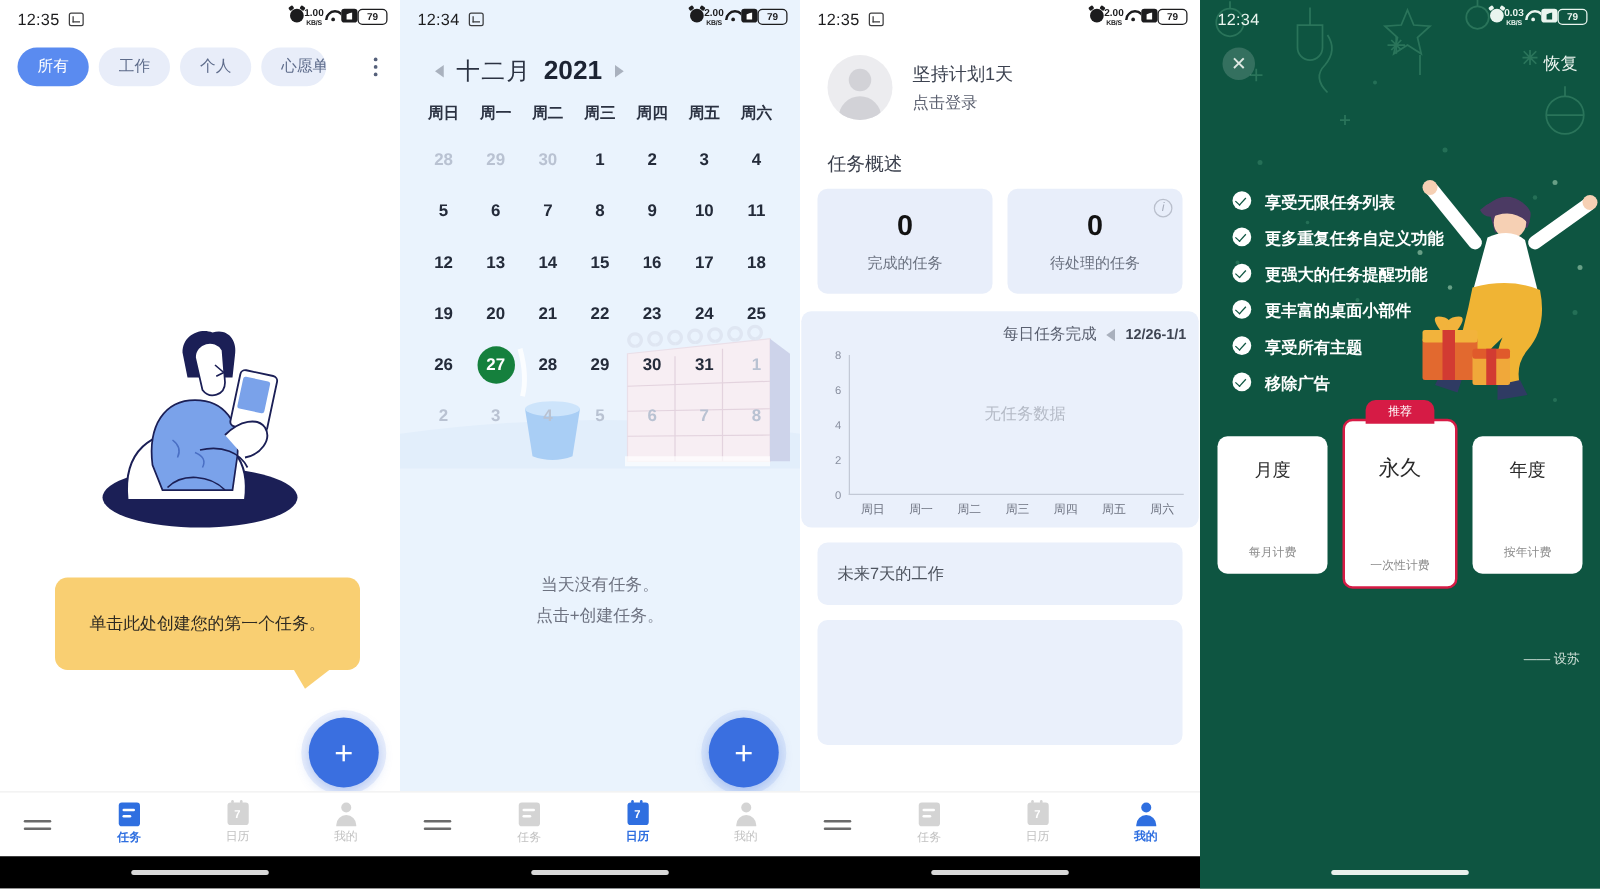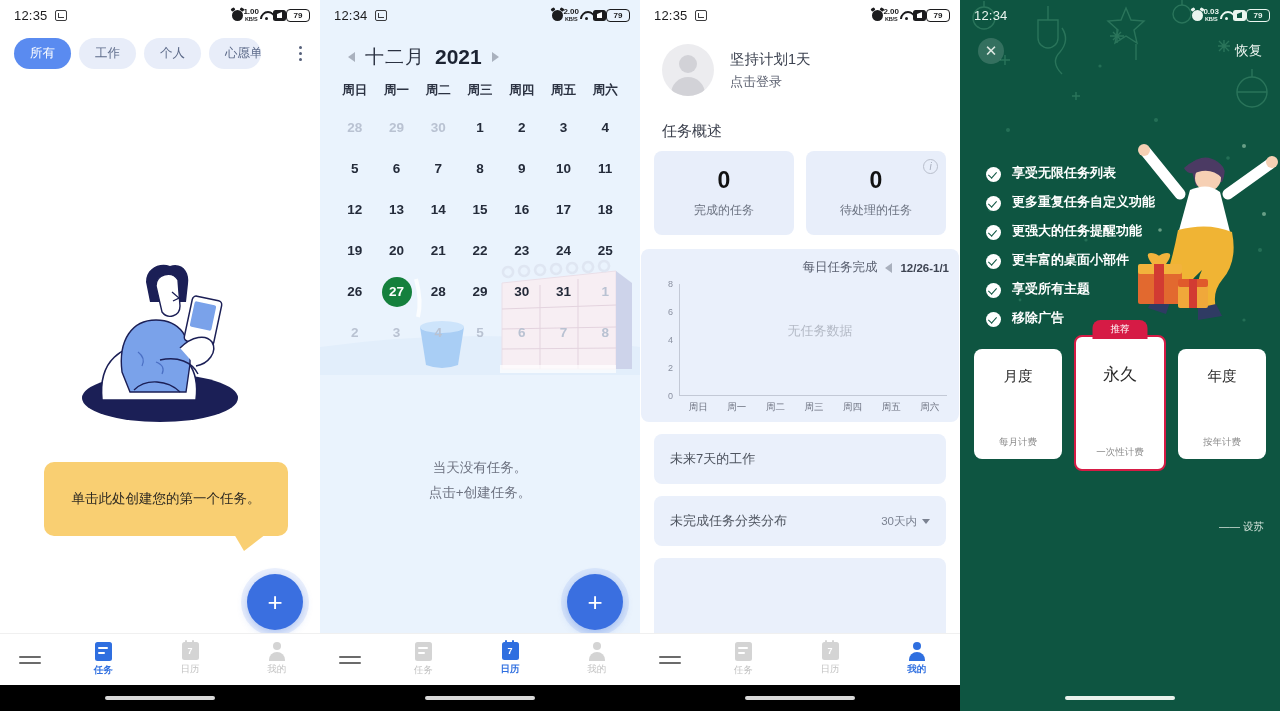--- a/index.html
+++ b/index.html
@@ -13,21 +13,21 @@
   .panel { width: 320px; height: 711px; position: relative; overflow: hidden; }
 
   
   .statusbar {
     height: 30px; display: flex; align-items: center;
     justify-content: space-between; padding: 0 10px 0 14px;
     font-size: 12.5px; font-weight: bold; color: #1c1c1e;
     position: relative; z-index: 5;
   }
   .sb-left { display: flex; align-items: center; gap: 7px; }
-  .sb-right { display: flex; align-items: center; gap: 0; margin-left: 31px; }
+  .sb-right { display: flex; align-items: flex-start; gap: 0; margin-left: 31px; }
   .sb-time { font-size: 13px; font-weight: normal; letter-spacing: .2px; }
   .icon-cast { width: 12px; height: 11px; border: 1.6px solid currentColor; border-radius: 2px; opacity:.85; position: relative;}
   .icon-cast::after{content:"";position:absolute;left:2px;top:2px;width:5px;height:4px;border-left:1.4px solid currentColor;border-bottom:1.4px solid currentColor;}
   .icon-alarm { width: 11px; height: 11px; border-radius: 50%; background: currentColor; position: relative; }
   .icon-alarm::before,.icon-alarm::after{content:"";position:absolute;top:-2px;width:4px;height:3px;background:currentColor;border-radius:1px;}
   .icon-alarm::before{left:-1px;transform:rotate(-35deg);}
   .icon-alarm::after{right:-1px;transform:rotate(35deg);}
   .icon-net { font-size: 7px; line-height: 7px; text-align:center; font-weight:bold; }
   .icon-net .rate { font-size: 8px; }
   .icon-net .unit { font-size: 5.5px; letter-spacing:-.2px; }
@@ -141,21 +141,21 @@
   .p4 .statusbar { color:#eaf5ef; }
   .p4 .icon-sig::after{background:#0e5541;}
   .xmas { position:absolute; inset:0; pointer-events:none; }
   .p4-top { position:relative; display:flex; align-items:center; justify-content:space-between; padding: 8px 18px 0 18px;}
   .close-btn { width: 26px; height: 26px; border-radius:50%; background: rgba(255,255,255,.16);
       display:flex;align-items:center;justify-content:center; font-size: 15px; color:#dfe9e3;}
   .restore { font-size: 13.5px; color:#eef6f1; }
   .p4-h1 { font-size: 25px; font-weight: bold; font-style: italic; letter-spacing: 1px; padding: 18px 0 0 22px; color:#fff;}
   .p4-h2 { font-size: 12.5px; font-weight:bold; padding: 7px 0 0 24px; color:#e7f1ec; }
   .feats { padding: 14px 0 0 26px; position:relative; z-index:2;}
-  .feat { display:flex; align-items:flex-end; gap: 11px; height: 29px; }
+  .feat { display:flex; align-items:flex-start; gap: 11px; height: 29px; }
   .check { width: 15px; height: 15px; border-radius:50%; background:#fff; position:relative; flex:none;}
   .check::after{content:"";position:absolute;left:4px;top:3px;width:4px;height:7px;border:solid #0e5541;border-width:0 1.8px 1.8px 0;transform:rotate(42deg);}
   .feat span { font-size: 13px; font-weight:bold; color:#fff; }
   .hero { position:absolute; right: -4px; top: 138px; width: 160px; height: 190px; }
   .plans { display:flex; gap: 12px; padding: 22px 14px 0; align-items: flex-start; }
   .plan { flex:1; background:#fff; border-radius: 8px; height: 110px; position:relative;
       display:flex; flex-direction:column; align-items:center; }
   .plan .pname { font-size: 14.5px; color:#2a2a2a; margin-top: 18px; }
   .plan .pnote { position:absolute; bottom: 10px; font-size: 9.5px; color:#8b8b8b; }
   .plan.rec { border: 2px solid #d61b45; height: 136px; margin-top: -14px; }
@@ -464,27 +464,20 @@
             <div>周五</div>
             <div>周六</div>
           </div>
       </div>
     </div>
 
     <div class="list-card">
       <span>未来7天的工作</span>
     </div>
 
-    <div class="list-card">
-      <span>未完成任务分类分布</span>
-      <span class="lc-right">
-        <span>30天内</span>
-        <span class="caret"></span>
-      </span>
-    </div>
     <div class="tall-card"></div>
 
     <div class="bottomnav">
       <div class="nav-ham">
           <i></i>
           <i></i>
         </div>
       <div class="nav-items">
         <div class="nav-item">
           <span class="ico-task"></span>

